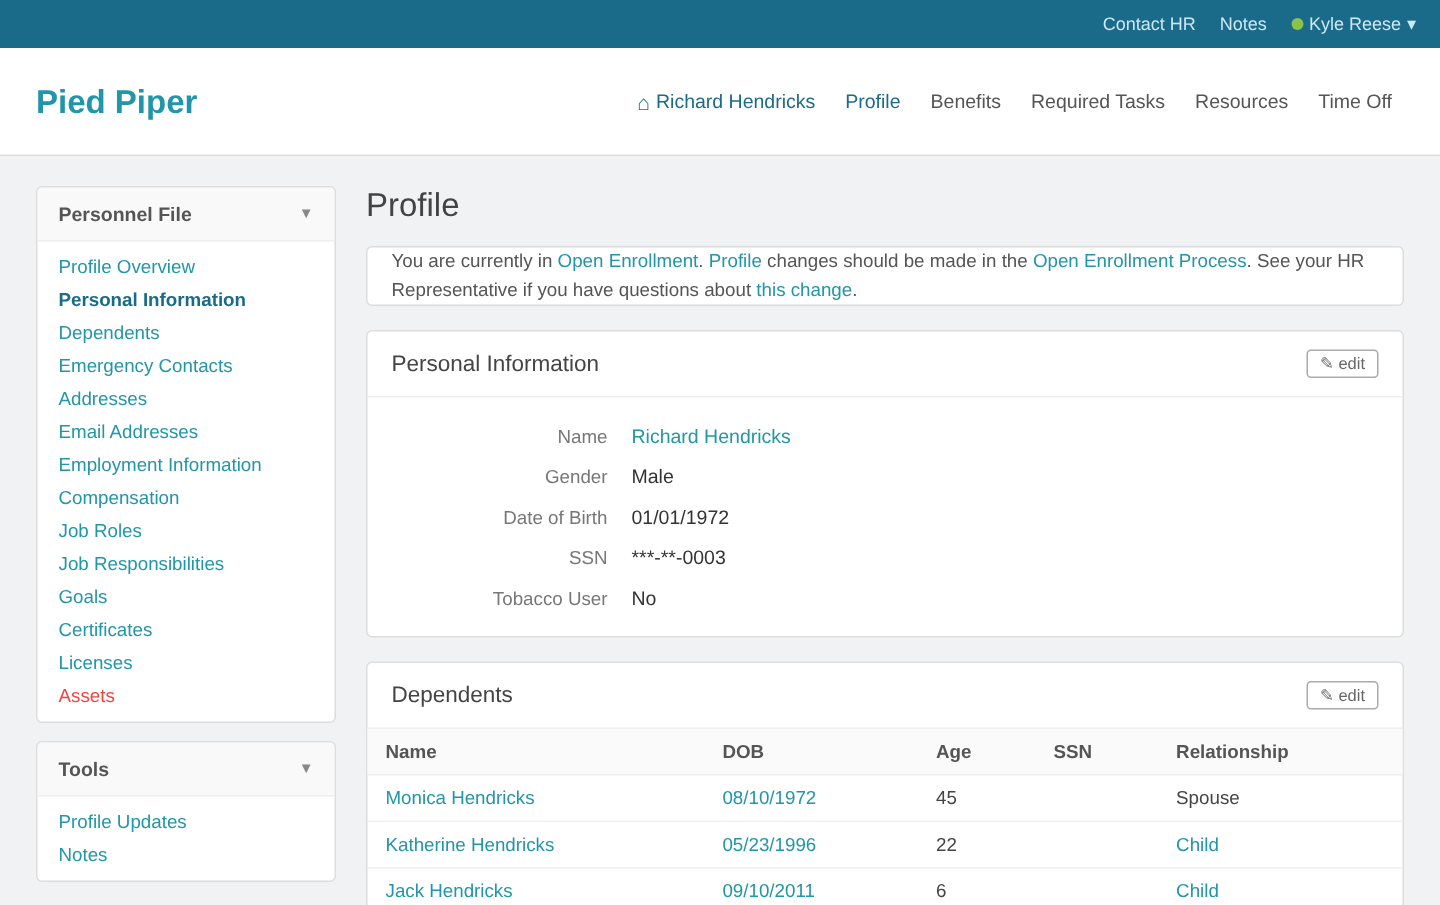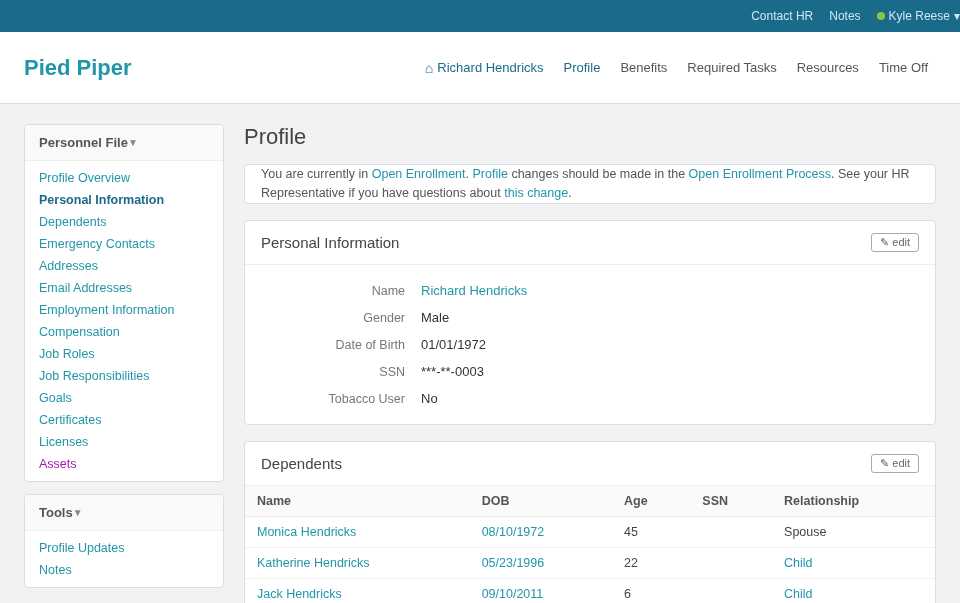--- a/index.html
+++ b/index.html
@@ -5,21 +5,21 @@
     * { box-sizing: border-box; margin: 0; padding: 0; }
     body { font-family: Arial, sans-serif; font-size: 13px; background: #f0f2f4; color: #333; }
 
     
     .top-bar {
       background: #1a6b8a;
       height: 32px;
       display: flex;
       align-items: center;
       justify-content: flex-end;
-      padding: 0 0;
+      padding: 0 16px;
       gap: 16px;
     }
     .top-bar a, .top-bar span {
       color: #cce8f4;
       font-size: 12px;
       cursor: pointer;
       text-decoration: none;
     }
     .top-bar .user-info {
       display: flex;
@@ -87,21 +87,21 @@
     .sidebar-section {
       background: #fff;
       border: 1px solid #ddd;
       border-radius: 4px;
       margin-bottom: 12px;
       overflow: hidden;
     }
     .sidebar-section-header {
       display: flex;
       align-items: center;
-      justify-content: flex-start;
+      justify-content: space-between;
       padding: 10px 14px;
       font-size: 13px;
       font-weight: bold;
       color: #555;
       cursor: pointer;
       background: #f9f9f9;
       border-bottom: 1px solid #eee;
     }
     .sidebar-section-header .chevron { font-size: 10px; color: #888; }
     .sidebar-nav {
@@ -112,21 +112,21 @@
       padding: 4px 14px;
       font-size: 12.5px;
       color: #2196a8;
       text-decoration: none;
     }
     .sidebar-nav a.active { font-weight: bold; color: #1a6b8a; }
     .sidebar-nav span {
       display: block;
       padding: 4px 14px;
       font-size: 12.5px;
-      color: #a21caf;
+      color: #ef4444;
     }
 
     
     .main-content {
       flex: 1;
     }
     .page-title {
       font-size: 22px;
       font-weight: 300;
       color: #444;

